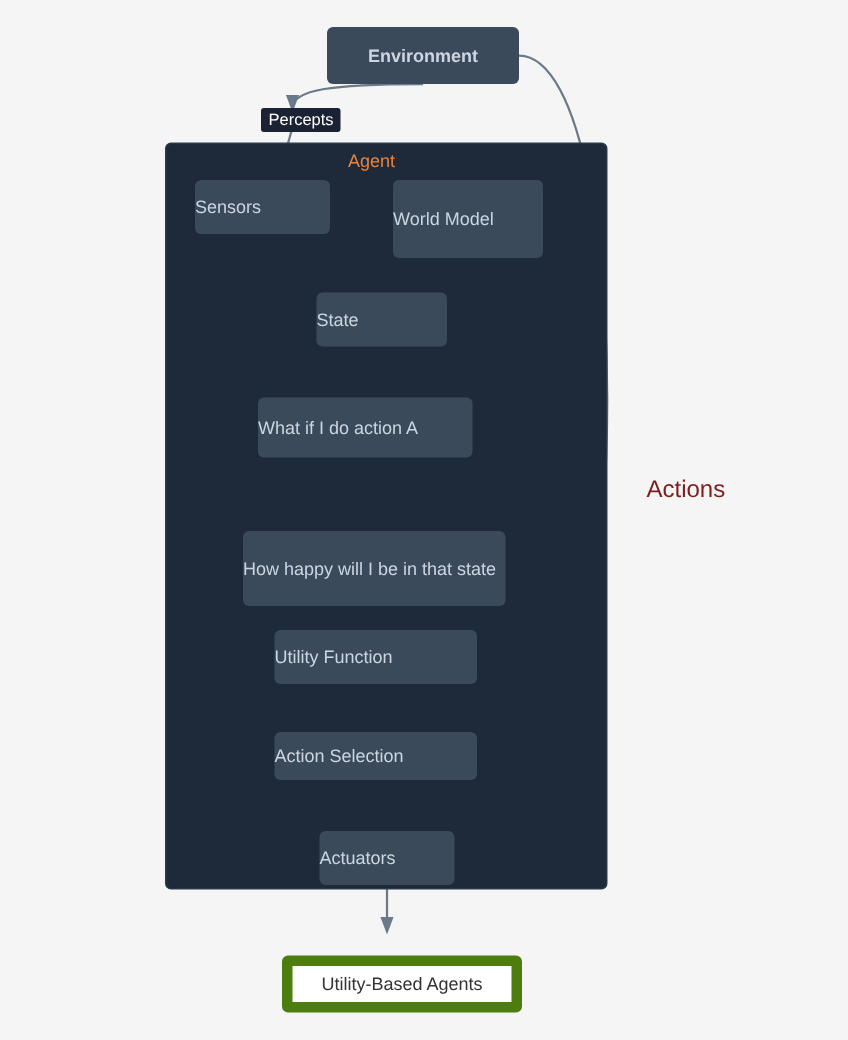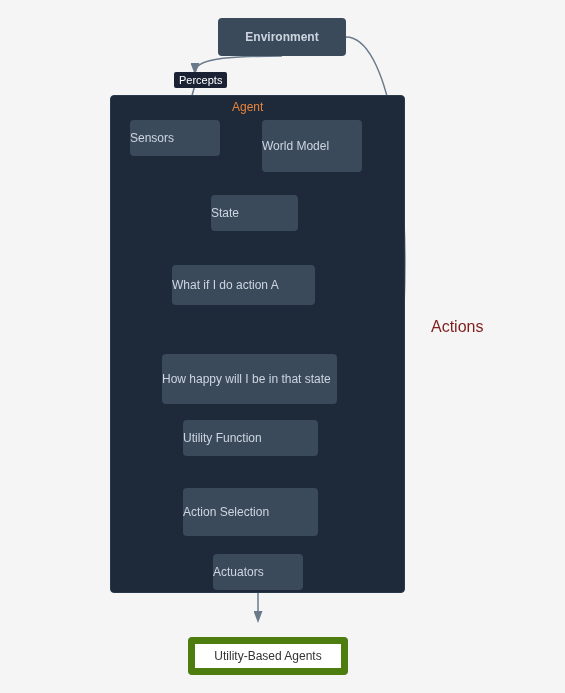--- a/index.html
+++ b/index.html
@@ -121,21 +121,21 @@
       top: 420px;
       left: 183px;
       width: 135px;
       height: 36px;
     }
 
     .action-sel-box {
       top: 488px;
       left: 183px;
       width: 135px;
-      height: 48px;
+      height: 32px;
     }
 
     .actuators-box {
       top: 554px;
       left: 213px;
       width: 90px;
       height: 36px;
     }
 
     

